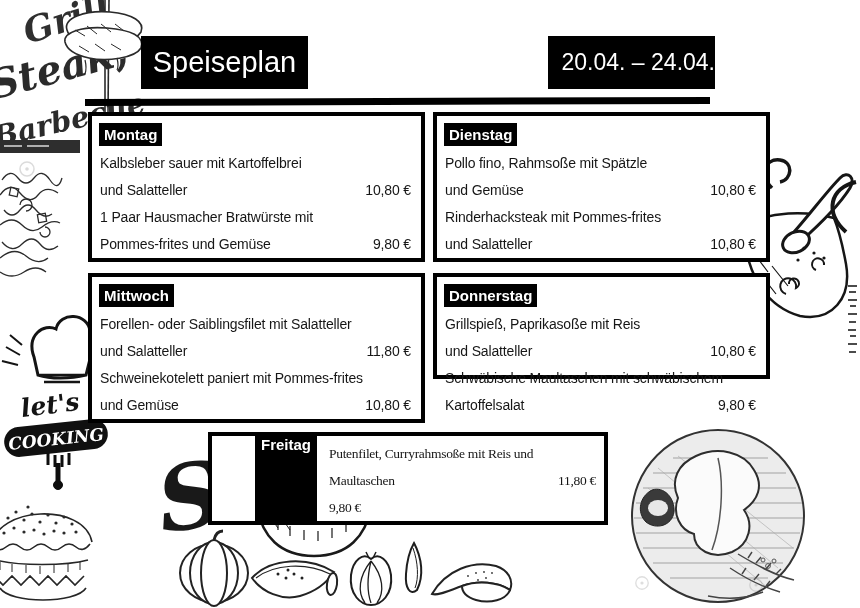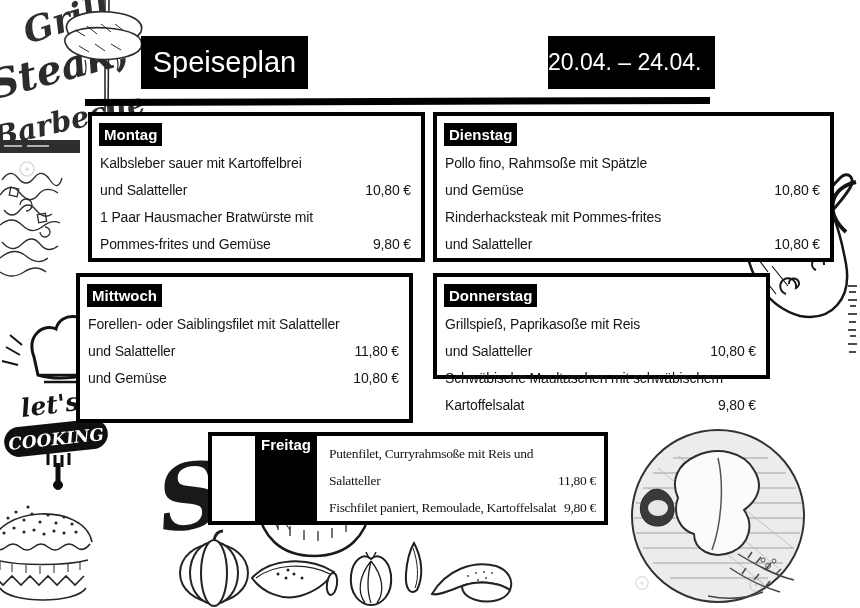--- a/index.html
+++ b/index.html
@@ -4,21 +4,21 @@
 <style>
   html,body{margin:0;padding:0;background:#fff;}
   .page{position:relative;width:860px;height:608px;background:#ffffff;overflow:hidden;
         font-family:"Liberation Sans",sans-serif;color:#141414;}
   .decor{position:absolute;z-index:1;}
   .photo-strip{position:absolute;left:0;top:140px;width:80px;height:13px;background:#2e2e2e;z-index:2;}
   .photo-strip i{position:absolute;top:5px;height:2px;background:#cfcfcf;opacity:.8;}
   .title-box{position:absolute;left:141px;top:36px;width:167px;height:53px;background:#000;
              color:#fff;display:flex;align-items:center;justify-content:center;font-size:29px;z-index:6;}
   .date-box{position:absolute;left:548px;top:36px;width:167px;height:53px;background:#000;
-            color:#fff;display:flex;align-items:center;justify-content:flex-start;font-size:23px;z-index:6;}
+            color:#fff;display:flex;align-items:center;justify-content:flex-end;font-size:23px;z-index:6;}
   .divider{position:absolute;left:85px;top:98px;width:625px;height:7px;background:#000;z-index:6;transform:rotate(-0.2deg);}
   .day-box{position:absolute;background:#fff;border:4px solid #000;box-sizing:border-box;z-index:5;}
   .day-chip{width:fit-content;background:#000;color:#fff;font-weight:bold;font-size:15px;
             padding:3px 5px;margin:7px 0 0 7px;}
   .lines{padding:3px 10px 8px 8px;}
   .menu-row{display:flex;align-items:center;justify-content:space-between;height:27px;
             font-size:14px;letter-spacing:-0.15px;color:#161616;white-space:nowrap;}
   .menu-row .price{flex-shrink:0;}
   .freitag{display:flex;}
   .freitag-label{width:62px;background:#000;color:#fff;font-weight:bold;font-size:15px;
@@ -277,21 +277,21 @@
           <span class="dish">1 Paar Hausmacher Bratwürste mit</span>
           <span class="price"></span>
         </div>
         <div class="menu-row">
           <span class="dish">Pommes-frites und Gemüse</span>
           <span class="price">9,80 €</span>
         </div>
       </div>
   </section>
 
-  <section class="day-box" style="left:433px;top:112px;width:401px;height:150px">
+  <section class="day-box" style="left:433px;top:112px;width:337px;height:150px">
     <div class="day-chip">Dienstag</div>
     <div class="lines">
         <div class="menu-row">
           <span class="dish">Pollo fino, Rahmsoße mit Spätzle</span>
           <span class="price"></span>
         </div>
         <div class="menu-row">
           <span class="dish">und Gemüse</span>
           <span class="price">10,80 €</span>
         </div>
@@ -299,30 +299,34 @@
           <span class="dish">Rinderhacksteak mit Pommes-frites</span>
           <span class="price"></span>
         </div>
         <div class="menu-row">
           <span class="dish">und Salatteller</span>
           <span class="price">10,80 €</span>
         </div>
       </div>
   </section>
 
-  <section class="day-box" style="left:76px;top:273px;width:337px;height:150px">
+  <section class="day-box" style="left:88px;top:273px;width:337px;height:150px">
     <div class="day-chip">Mittwoch</div>
     <div class="lines">
         <div class="menu-row">
           <span class="dish">Forellen- oder Saiblingsfilet mit Salatteller</span>
           <span class="price"></span>
         </div>
         <div class="menu-row">
           <span class="dish">und Salatteller</span>
           <span class="price">11,80 €</span>
+        </div>
+        <div class="menu-row">
+          <span class="dish">Schweinekotelett paniert mit Pommes-frites</span>
+          <span class="price"></span>
         </div>
         <div class="menu-row">
           <span class="dish">und Gemüse</span>
           <span class="price">10,80 €</span>
         </div>
       </div>
   </section>
 
   <section class="day-box" style="left:433px;top:273px;width:337px;height:106px">
     <div class="day-chip">Donnerstag</div>
@@ -349,23 +353,22 @@
   <section class="day-box freitag" style="left:208px;top:432px;width:400px;height:93px">
     <div class="freitag-label">
       <span>Freitag</span>
     </div>
     <div class="lines freitag-lines">
         <div class="menu-row">
           <span class="dish">Putenfilet, Curryrahmsoße mit Reis und</span>
           <span class="price"></span>
         </div>
         <div class="menu-row">
-          <span class="dish">Salatteller</span>
+          <span class="dish">Maultaschen</span>
           <span class="price">11,80 €</span>
         </div>
         <div class="menu-row">
-          <span class="dish">Fischfilet paniert, Remoulade, Kartoffelsalat</span>
           <span class="price">9,80 €</span>
         </div>
       </div>
   </section>
 
 </div>
 
 </body></html>

